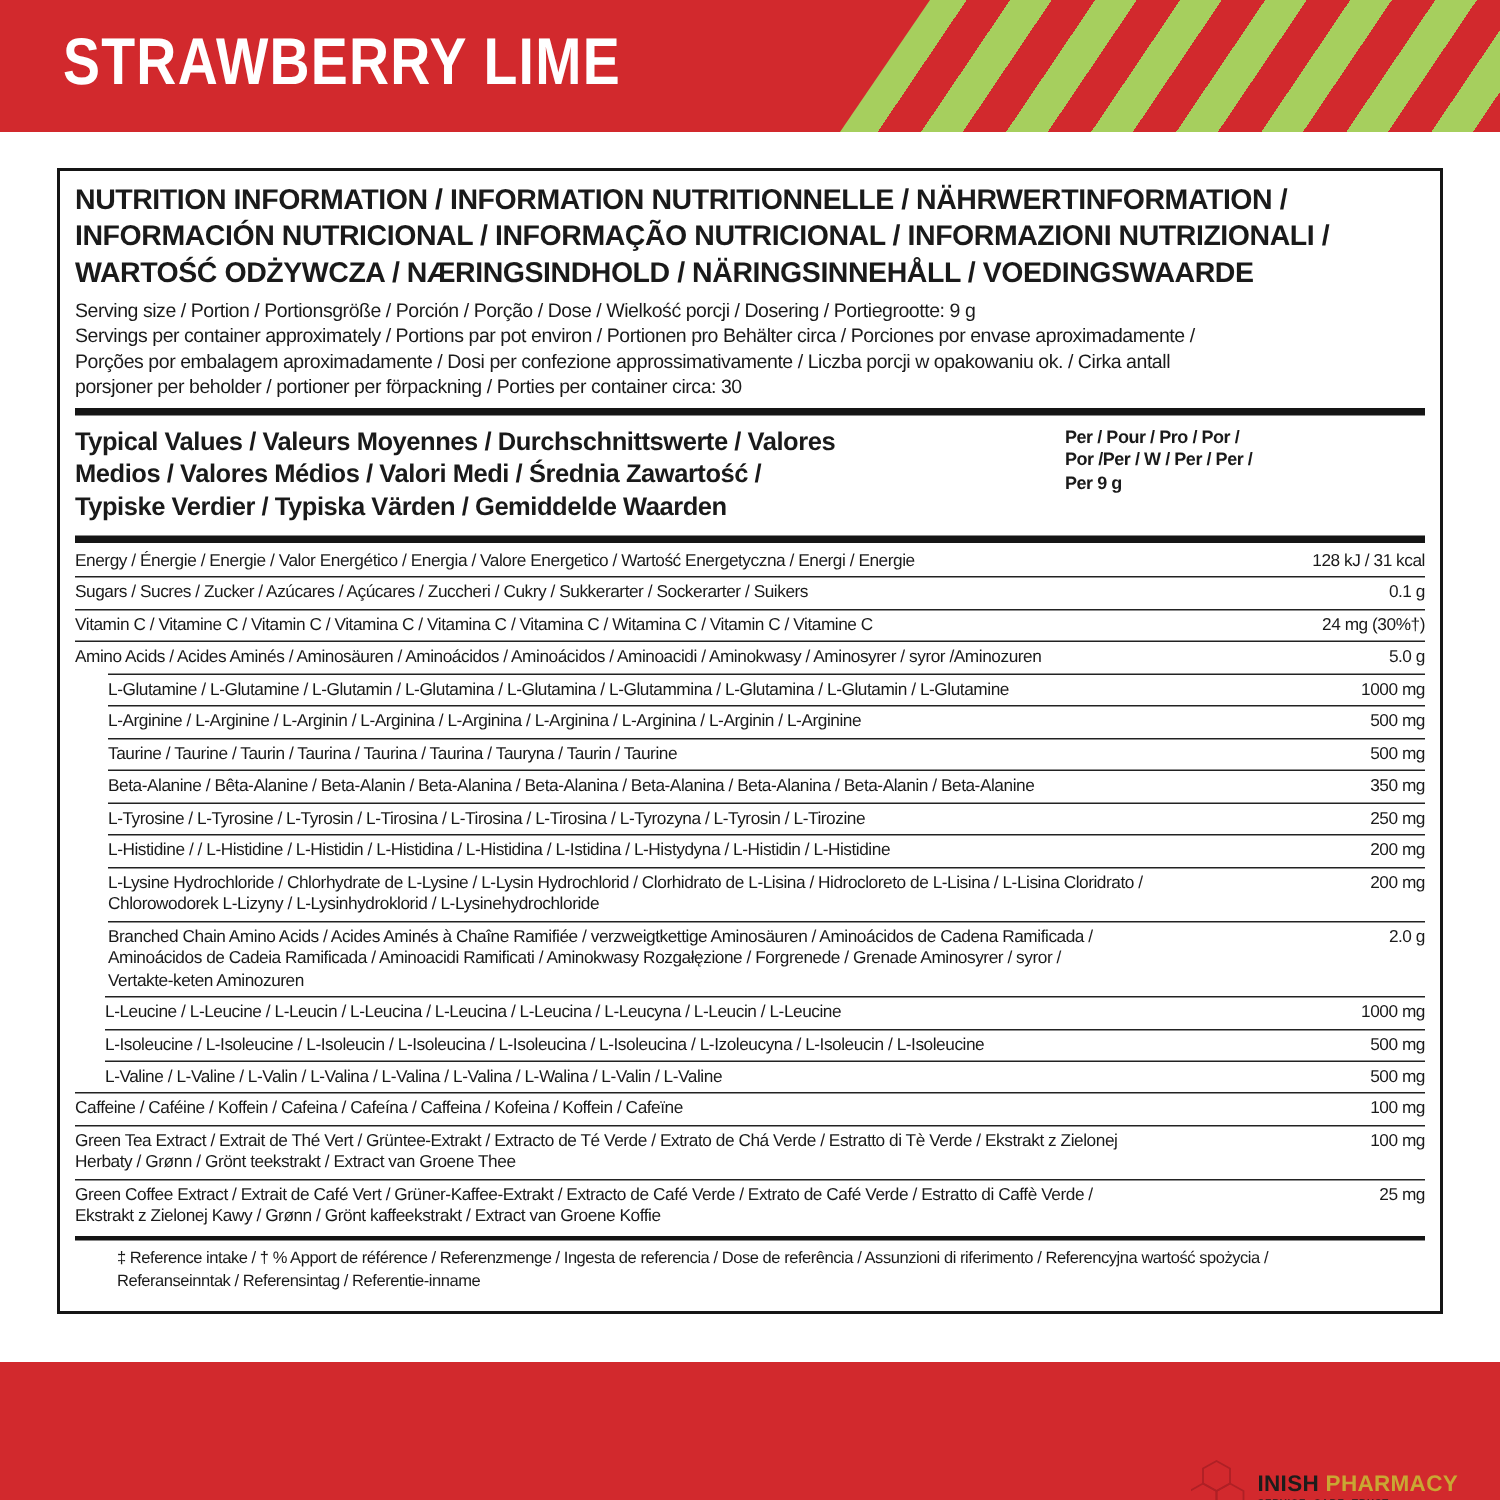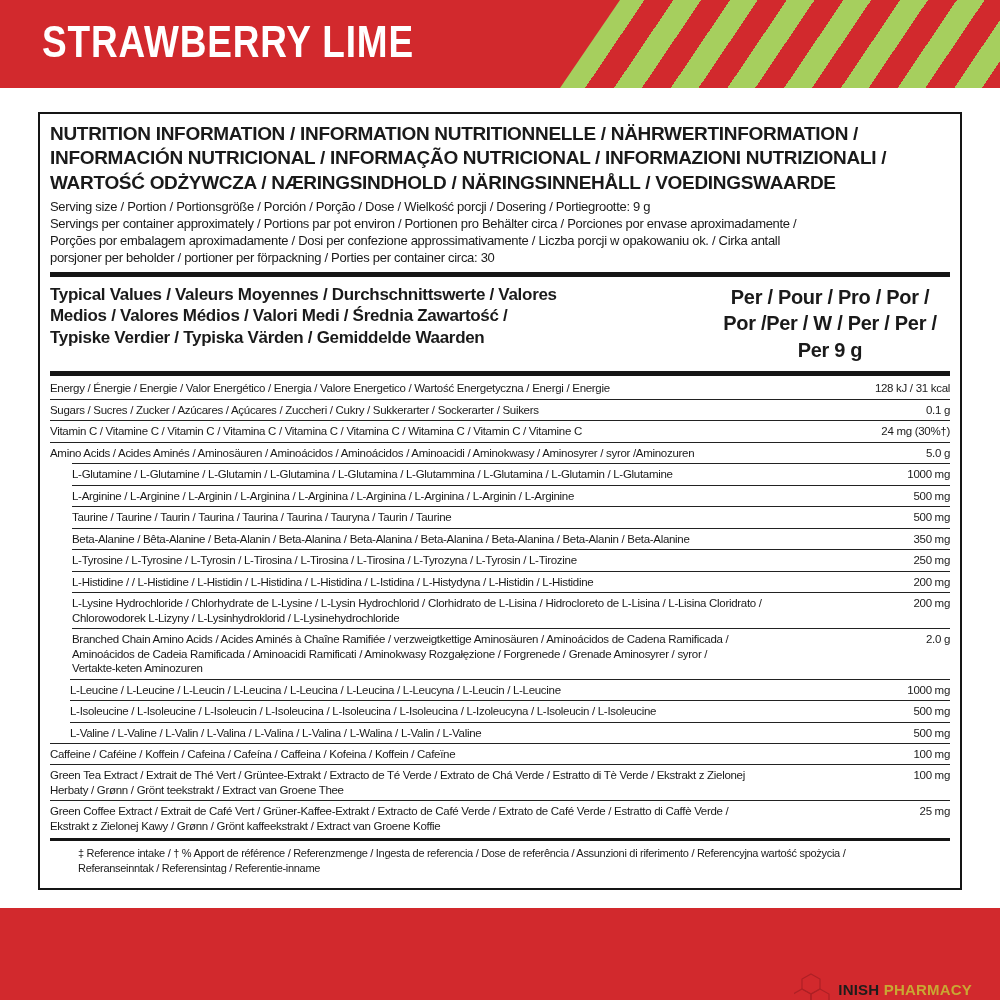--- a/index.html
+++ b/index.html
@@ -21,22 +21,22 @@
   .panel-title { font-weight:700; font-size:19px; line-height:1.28; letter-spacing:-0.3px;
                  white-space:pre-line; }
   .serving-block { margin-top:4px; font-size:13px; line-height:1.3; letter-spacing:-0.3px; }
   .serving-line, .servings-per { white-space:pre-line; }
 
   .bar-thick { height:5px; background:#151515; margin-top:5px; }
   .bar-medium { height:3px; background:#151515; margin-top:2px; }
 
   .tv-header { display:flex; justify-content:space-between; padding:7px 0 8px 0; }
   .tv-left  { font-weight:700; font-size:17px; line-height:1.28; letter-spacing:-0.3px; white-space:pre-line; }
-  .tv-right { font-weight:700; font-size:20px; line-height:1.33; letter-spacing:-0.3px;
-              width:240px; text-align:center; white-space:pre-line; }
+  .tv-right { font-weight:700; font-size:12px; line-height:1.33; letter-spacing:-0.3px;
+              width:240px; text-align:left; white-space:pre-line; }
 
   .rows { margin-top:2px; }
   .row { display:flex; justify-content:space-between; padding:3px 0; }
   .row + .row { border-top:1.5px solid #222; }
   .row.indent-1 { margin-left:22px; }
   .row.indent-2 { margin-left:20px; }
   .row-name { font-size:11.5px; line-height:1.26; letter-spacing:-0.3px; white-space:pre-line; flex:1; }
   .row-value { width:110px; text-align:right; font-size:11.5px; line-height:1.26;
                letter-spacing:-0.3px; flex-shrink:0; }
 

